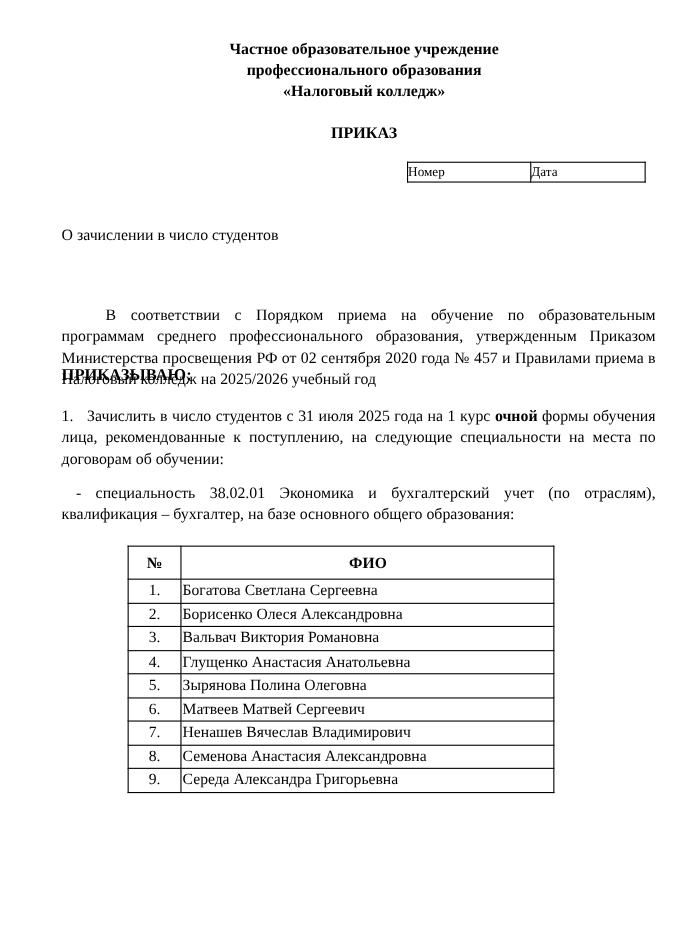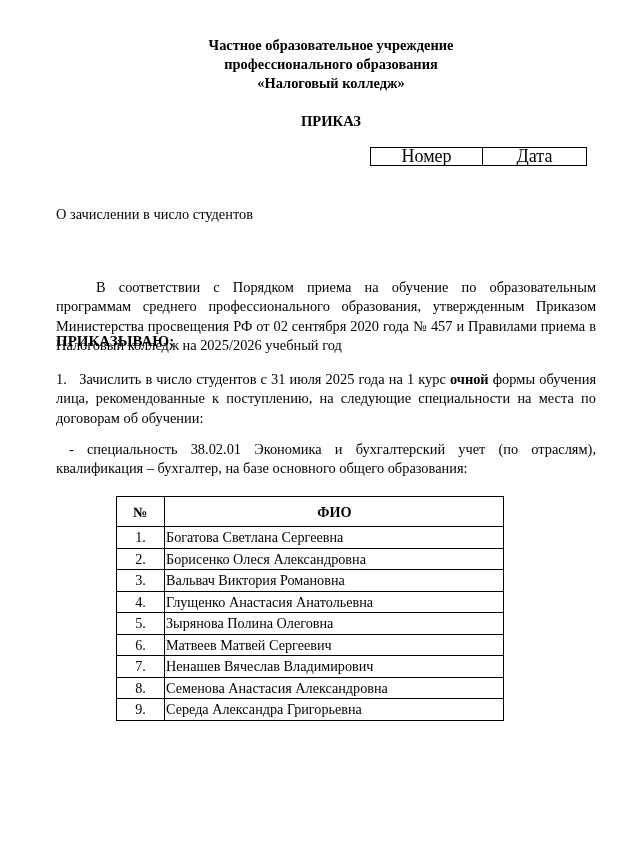--- a/index.html
+++ b/index.html
@@ -14,22 +14,22 @@
     left: 0; width: 662px; top: 36px; text-align: center;
     font-weight: bold; font-size: 14.4px; line-height: 19px;
   }
   .title {
     left: 0; width: 662px; top: 113px; text-align: center;
     font-weight: bold; font-size: 14.6px;
   }
   table { border-collapse: collapse; }
   .meta-table { left: 370px; top: 147px; }
   .meta-table td {
-    border: 1px solid #000; text-align: center;
-    font-size: 18px; line-height: 17px; padding: 0;
+    border: 1px solid #000; text-align: left;
+    font-size: 12px; line-height: 17px; padding: 0;
   }
   .meta-table td.c1 { width: 111px; }
   .meta-table td.c2 { width: 103px; }
   .subject {
     left: 56px; top: 206px; font-weight: normal; font-size: 14.4px;
   }
   .para {
     left: 56px; width: 540px; text-align: justify;
     line-height: 19.4px; font-size: 14.4px;
   }

